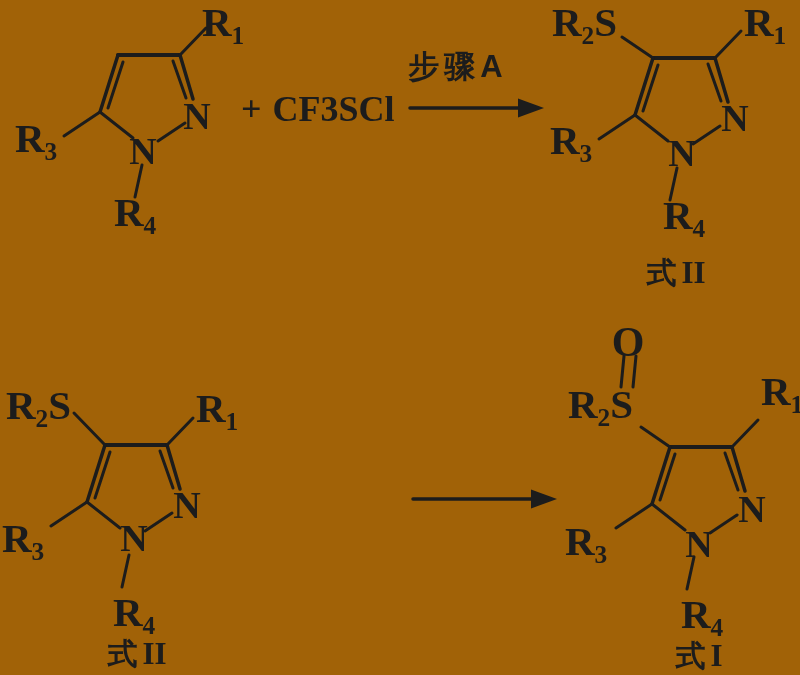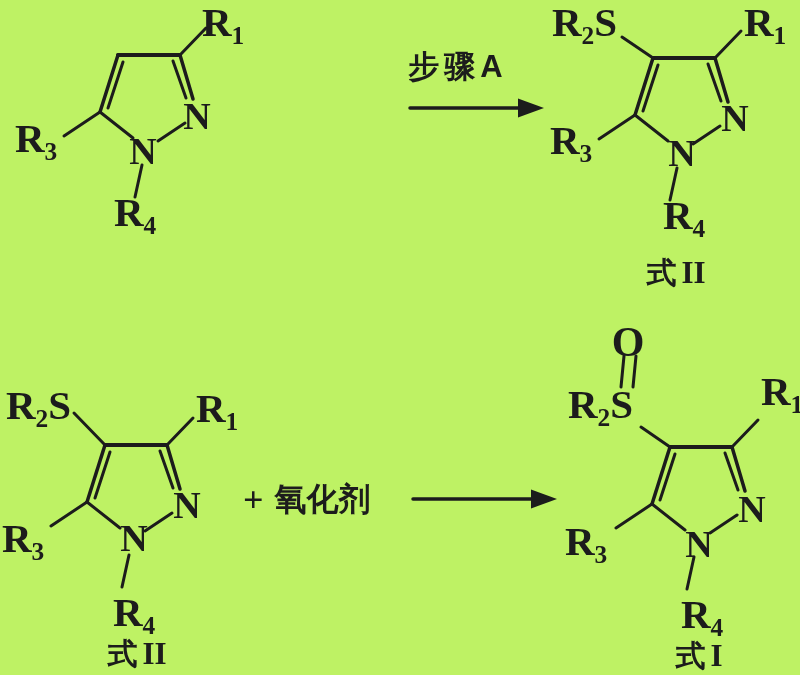--- a/index.html
+++ b/index.html
@@ -1,20 +1,20 @@
 <!DOCTYPE html>
 <html><head>
 <meta charset="utf-8">
 <style>
   html, body { margin: 0; padding: 0; background: #ffffff; }
   #canvas {
     position: relative;
     width: 800px;
     height: 675px;
-    background: #bef264;
+    background: #a16207;
     font-family: "Liberation Serif", serif;
     color: #1c1c1c;
     overflow: hidden;
   }
   #bonds { position: absolute; left: 0; top: 0; }
   .lbl {
     position: absolute;
     font-family: "Liberation Serif", serif;
     font-weight: 700;
     font-size: 41px;
@@ -137,39 +137,39 @@
       <line x1="636" y1="356" x2="633" y2="387" stroke-width="3"></line>
     </g>
   </svg>
 
   <div class="lbl" style="left:202px; top:2px"><span>R</span><span class="sub">1</span></div>
   <div class="lbl" style="left:15px; top:118px"><span>R</span><span class="sub">3</span></div>
   <div class="lbl" style="left:114px; top:192px"><span>R</span><span class="sub">4</span></div>
   <div class="lbl ring-n ctr" style="left:197px; top:116px">N</div>
   <div class="lbl ring-n ctr" style="left:143px; top:151px">N</div>
 
+  <div class="reagent" style="left:241px; top:91px"><span class="plus">+</span><span>CF</span><span class="sub">3</span><span>SCl</span></div>
   <div class="step" style="left:458px; top:66px">步骤A</div>
 
   <div class="lbl" style="left:552px; top:2px"><span>R</span><span class="sub">2</span><span>S</span></div>
   <div class="lbl" style="left:744px; top:2px"><span>R</span><span class="sub">1</span></div>
   <div class="lbl" style="left:550px; top:120px"><span>R</span><span class="sub">3</span></div>
   <div class="lbl" style="left:663px; top:195px"><span>R</span><span class="sub">4</span></div>
   <div class="lbl ring-n ctr" style="left:735px; top:118px">N</div>
   <div class="lbl ring-n ctr" style="left:682px; top:153px">N</div>
   <div class="caption" style="left:676px; top:272px"><span class="cn">式</span><span class="num">II</span></div>
 
   <div class="lbl" style="left:6px; top:385px"><span>R</span><span class="sub">2</span><span>S</span></div>
   <div class="lbl" style="left:196px; top:388px"><span>R</span><span class="sub">1</span></div>
   <div class="lbl" style="left:2px; top:518px"><span>R</span><span class="sub">3</span></div>
   <div class="lbl" style="left:113px; top:592px"><span>R</span><span class="sub">4</span></div>
   <div class="lbl ring-n ctr" style="left:187px; top:505px">N</div>
   <div class="lbl ring-n ctr" style="left:134px; top:538px">N</div>
   <div class="caption" style="left:137px; top:653px"><span class="cn">式</span><span class="num">II</span></div>
 
-  <div class="reagent" style="left:243px; top:482px"><span class="plus">+</span><span class="cjk">氧化剂</span></div>
 
   <div class="lbl oxy ctr" style="left:628px; top:342px">O</div>
   <div class="lbl" style="left:568px; top:384px"><span>R</span><span class="sub">2</span><span>S</span></div>
   <div class="lbl" style="left:761px; top:371px"><span>R</span><span class="sub">1</span></div>
   <div class="lbl" style="left:565px; top:521px"><span>R</span><span class="sub">3</span></div>
   <div class="lbl" style="left:681px; top:594px"><span>R</span><span class="sub">4</span></div>
   <div class="lbl ring-n ctr" style="left:752px; top:509px">N</div>
   <div class="lbl ring-n ctr" style="left:699px; top:544px">N</div>
   <div class="caption" style="left:699px; top:655px"><span class="cn">式</span><span class="num">I</span></div>
 

